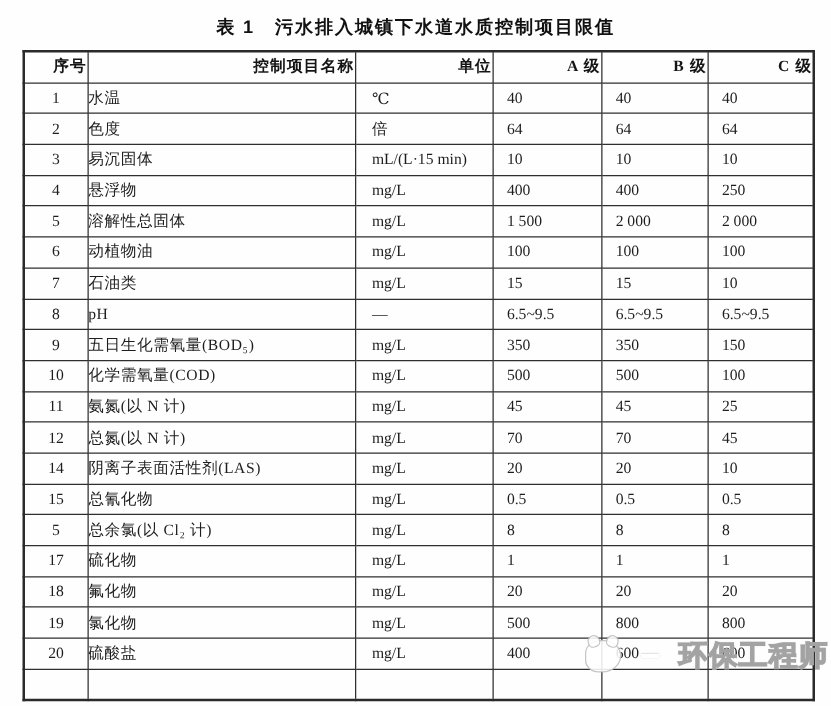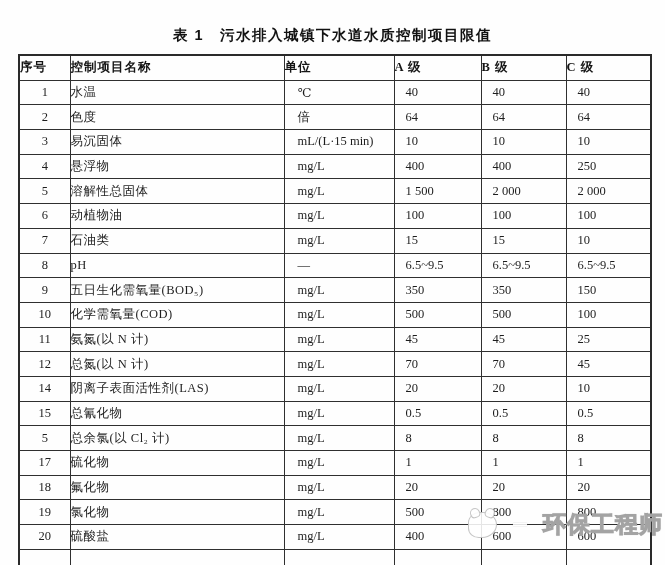--- a/index.html
+++ b/index.html
@@ -13,21 +13,21 @@
     background: #fefefe;
     position: relative;
     font-family: "Liberation Serif", "DejaVu Serif", serif;
     color: #1d1d1d;
   }
   .doc-title {
     text-align: center;
     font-family: "Liberation Sans", "DejaVu Sans", sans-serif;
     font-weight: bold;
     font-size: 14.5px;
-    padding-top: 26px;
+    padding-top: 12px;
     letter-spacing: 1.5px;
     color: #111;
   }
   table.limits {
     border-collapse: collapse;
     table-layout: fixed;
     margin: 9px 0 0 18px;
     width: 632px;
     border: 2px solid #2a2a2a;
   }
@@ -35,21 +35,21 @@
     border: 1px solid #2f2f2f;
     height: 23.7px;
     font-size: 12.5px;
     padding: 0;
     white-space: nowrap;
     overflow: hidden;
     vertical-align: middle;
   }
   .limits th {
     font-weight: bold;
-    text-align: left;
+    text-align: right;
     letter-spacing: 1px;
     color: #151515;
   }
   .limits td.c0 { text-align: center; }
   .limits td.c1 { text-align: left; letter-spacing: 0.5px; }
   .limits td.c2 { text-align: left; padding-left: 13px; }
   .limits td.c3, .limits td.c4, .limits td.c5 { text-align: left; padding-left: 11px; }
   .watermark {
     position: absolute;
     right: 2px;

